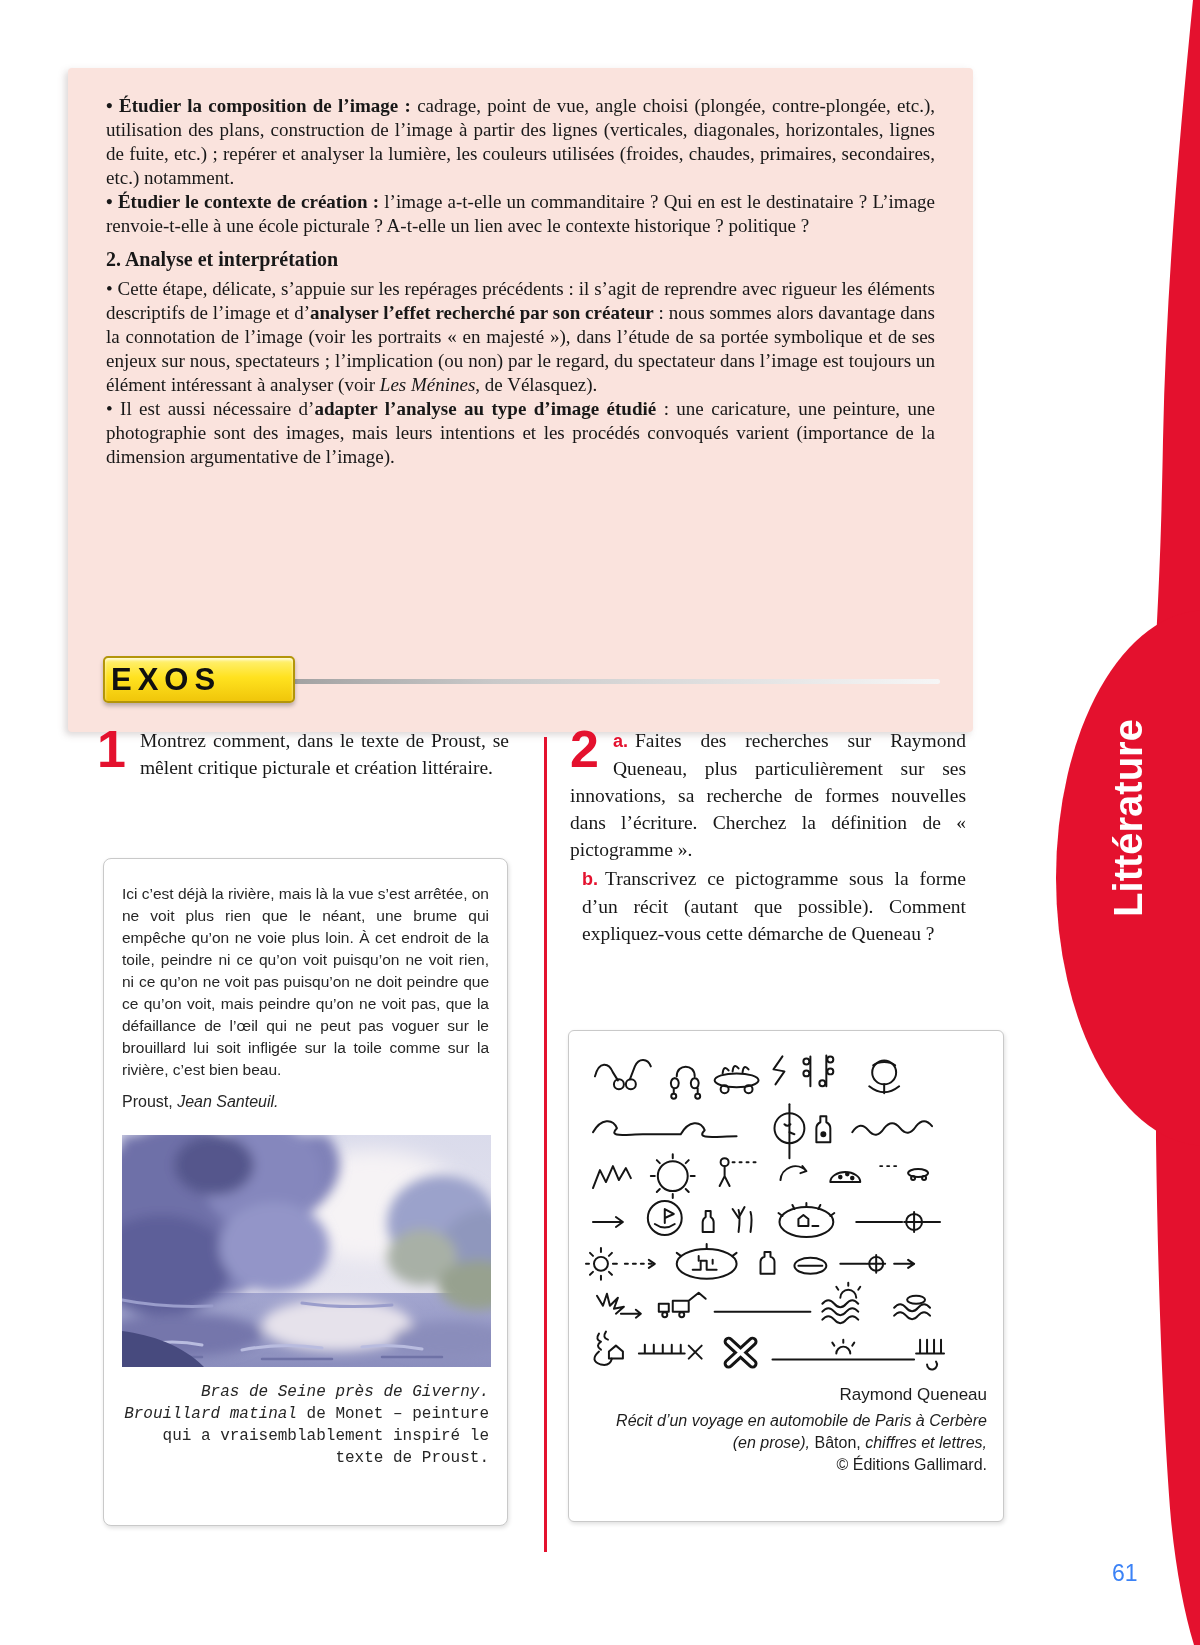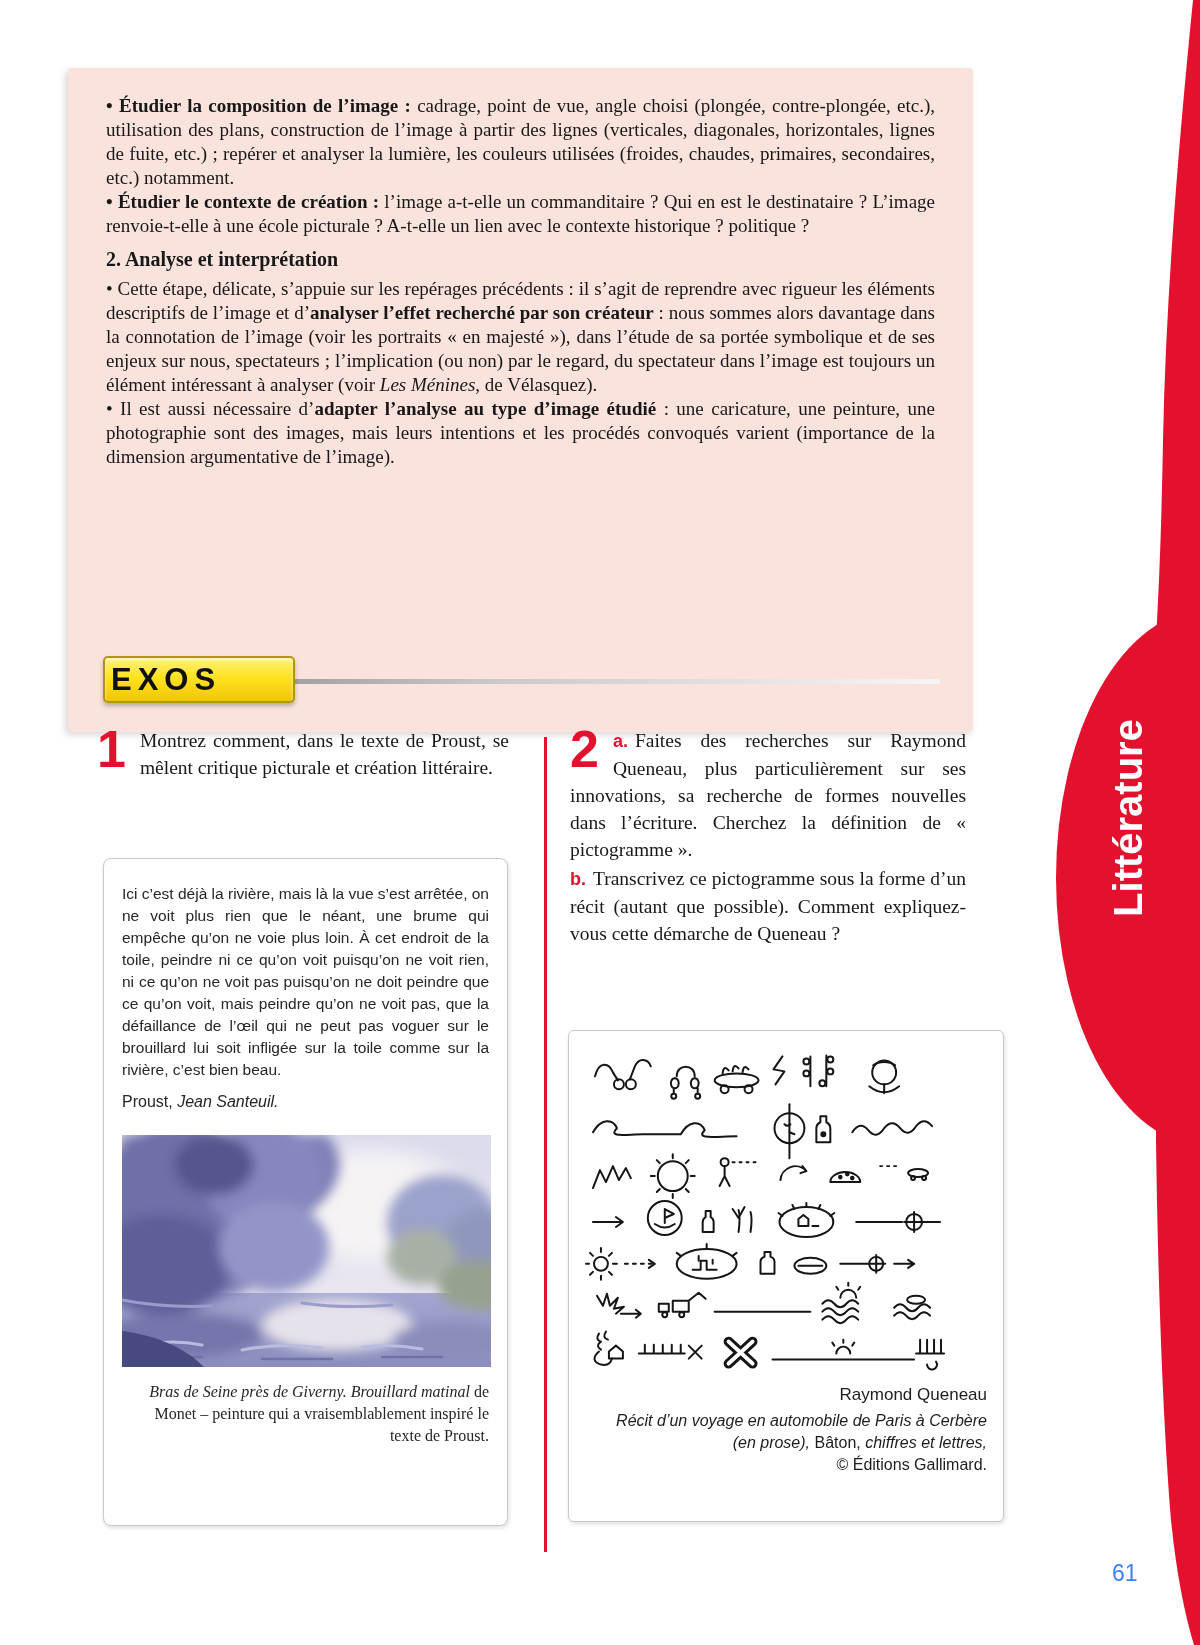--- a/index.html
+++ b/index.html
@@ -29,34 +29,34 @@
 
   
   .col-divider{position:absolute;left:544px;top:737px;width:3px;height:815px;background:#e4112e;}
 
   .ex{position:absolute;}
   .ex1{left:97px;top:727px;width:412px;}
   .ex2{left:570px;top:727px;width:396px;}
   .ex-num{float:left;font-family:"Liberation Sans", sans-serif;font-weight:bold;font-size:52px;
           line-height:44px;color:#e4112e;margin:0 14px 2px 0;}
   .ex-text{margin:0;font-size:19.5px;line-height:27px;text-align:justify;}
-  .ex-text.second{margin-top:2px;}
+  .ex-text.second{margin-top:2px;margin-left:12px;}
   .red-label{font-family:"Liberation Sans", sans-serif;font-weight:bold;font-size:18px;
              color:#e4112e;margin-right:7px;}
 
   
   .doc-box{position:absolute;left:103px;top:858px;width:405px;height:668px;box-sizing:border-box;
            background:#fff;border:1px solid #c9c9c9;border-radius:8px;
            padding:24px 18px 16px 18px;box-shadow:1px 2px 4px rgba(0,0,0,.13);}
   .quote{margin:0;font-family:"Liberation Sans", sans-serif;font-size:15.5px;line-height:22px;
          text-align:justify;color:#262626;}
   .attribution{margin:12px 0 0 0;font-family:"Liberation Sans", sans-serif;font-size:16px;
                text-align:left;color:#262626;}
   .painting{display:block;margin-top:24px;width:369px;height:232px;}
-  .caption{margin:14px 0 0 0;font-family:Liberation Serif, serif;font-size:16px;
+  .caption{margin:14px 0 0 0;font-family:Liberation Mono, monospace;font-size:16px;
            line-height:22px;text-align:right;color:#262626;}
 
   .picto-box{position:absolute;left:568px;top:1030px;width:436px;height:492px;box-sizing:border-box;
              background:#fff;border:1px solid #c9c9c9;border-radius:6px;
              padding:14px 16px 10px 16px;box-shadow:1px 2px 4px rgba(0,0,0,.13);}
   .picto-svg{display:block;width:363px;height:332px;}
   .p-author{margin:8px 0 0 0;font-family:"Liberation Sans", sans-serif;font-size:17px;
             text-align:right;color:#1d1d1d;}
   .p-caption{margin:5px 0 0 0;font-family:"Liberation Sans", sans-serif;font-size:16px;
              line-height:22px;text-align:right;color:#1d1d1d;}

